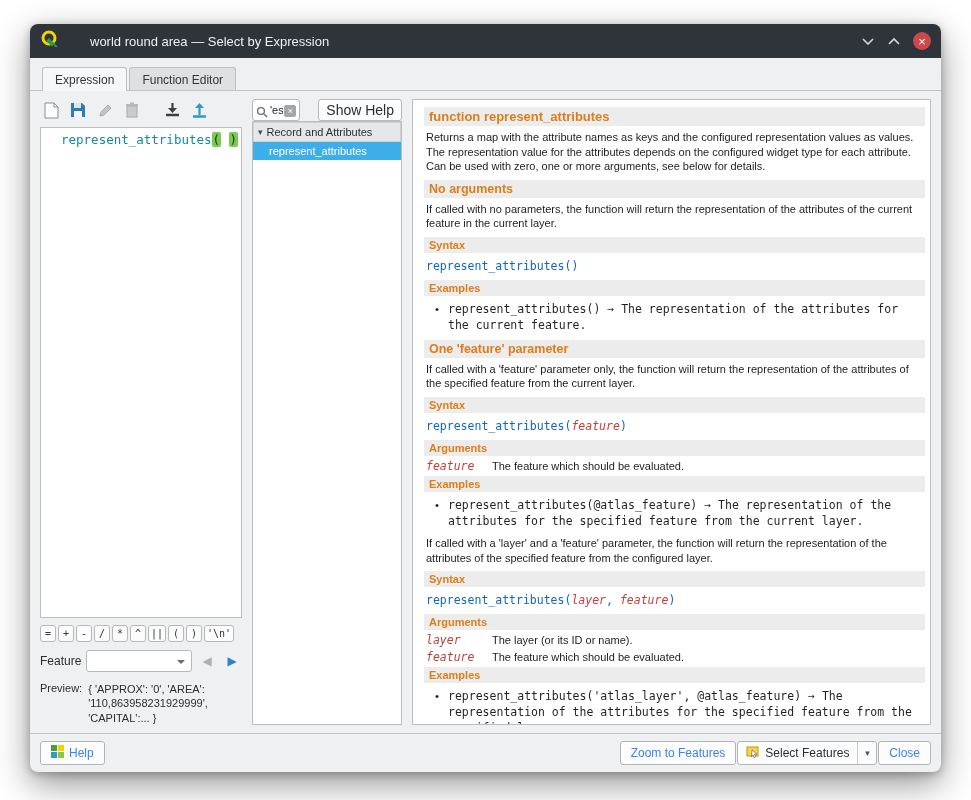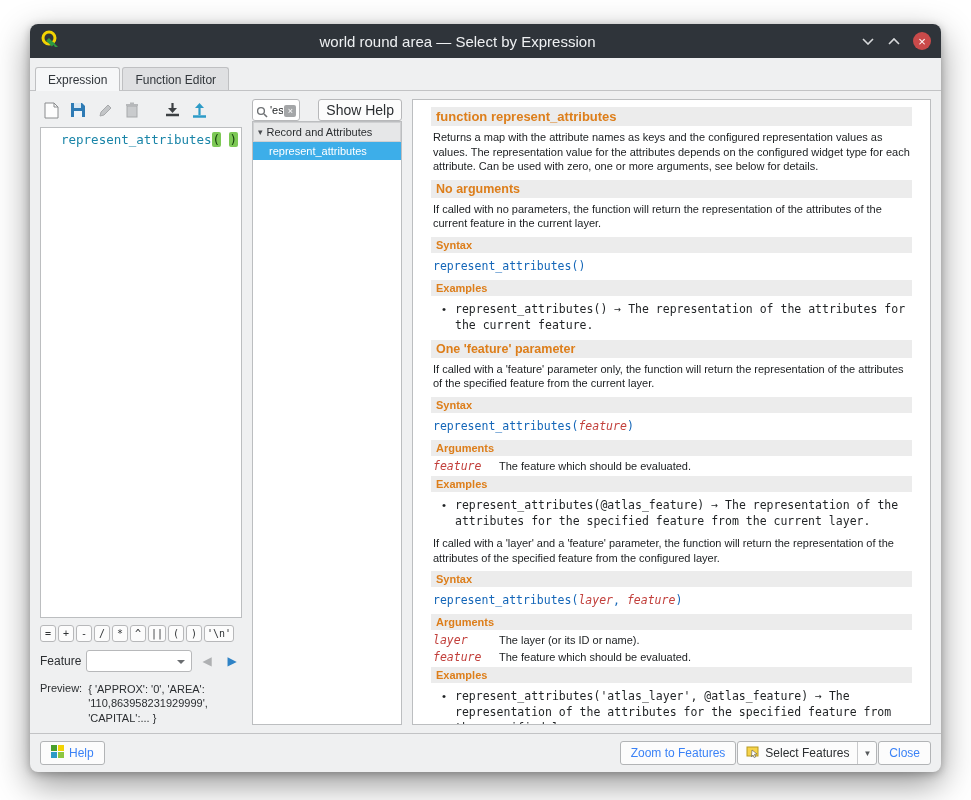--- a/index.html
+++ b/index.html
@@ -6,28 +6,28 @@
   html,body { width:971px; height:800px; background:#ffffff; font-family:"Liberation Sans",sans-serif; }
   .stage { position:relative; width:971px; height:800px; background:#ffffff; overflow:hidden; }
 
   .window { position:absolute; left:30px; top:24px; width:911px; height:748px; background:#eff0f1;
             border-radius:8px; box-shadow:0 12px 34px rgba(0,0,0,.42), 0 2px 8px rgba(0,0,0,.25);
             display:flex; flex-direction:column; overflow:hidden; }
 
   
   .titlebar { position:relative; height:34px; background:#2f343a; display:flex; align-items:center;
               padding:0 10px; flex:0 0 auto; }
-  .titlebar .title { position:absolute; left:60px; right:116px; text-align:center; font-size:15px; color:#eef0f2; }
+  .titlebar .title { position:absolute; left:60px; right:116px; text-align:left; font-size:13px; color:#eef0f2; }
   .win-controls { margin-left:auto; display:flex; align-items:center; gap:12px; }
   .win-glyph { width:14px; height:14px; display:flex; align-items:center; justify-content:center; }
   .close-btn { width:18px; height:18px; border-radius:50%; background:#c94a4a; color:#fff; font-size:13px;
                line-height:1; display:flex; align-items:center; justify-content:center; }
 
   
-  .tabbar { display:flex; align-items:flex-end; padding:7px 5px 0; gap:2px; height:32px; flex:0 0 auto; }
+  .tabbar { display:flex; align-items:flex-end; padding:7px 12px 0; gap:2px; height:32px; flex:0 0 auto; }
   .tab { padding:5px 12px 4px; font-size:12px; color:#31363b; background:#dfe0e2; border:1px solid #bfc0c2;
          border-bottom:none; border-radius:3px 3px 0 0; margin-bottom:-1px; }
   .tab.active { background:#f6f7f8; position:relative; z-index:2; }
 
   
   .content { flex:1; display:flex; gap:10px; padding:8px 10px; border-top:1px solid #c2c3c5; min-height:0; }
   .left-panel { width:202px; flex:0 0 auto; display:flex; flex-direction:column; min-height:0; }
   .middle-panel { width:150px; flex:0 0 auto; display:flex; flex-direction:column; min-height:0; }
   .help-panel { flex:1; background:#fff; border:1px solid #bcbec0; overflow:hidden; color:#1b1e20; }
 
@@ -72,21 +72,21 @@
   .show-help-btn { height:22px; padding:0 7px; font-size:14px; background:#fcfcfc; border:1px solid #b7b8ba;
                    border-radius:3px; display:flex; align-items:center; color:#2b2e31; white-space:nowrap; }
   .tree { flex:1; background:#fff; border:1px solid #bcbec0; overflow:hidden; font-size:11px; }
   .tree-group { display:flex; align-items:center; gap:4px; background:#e6e7e8; border:1px solid #cfd0d2;
                 padding:3px 4px; color:#2b2e31; }
   .tree-expander { font-size:9px; color:#4a4d50; }
   .tree-item { padding:3px 4px 3px 16px; }
   .tree-item.selected { background:#3daee9; color:#fff; }
 
   
-  .help-inner { padding:4px 18px; }
+  .help-inner { padding:4px 5px;margin-left:6px; }
   .h-band { background:#ececec; padding:2px 5px; margin:3px 0; color:#dd7e1a; }
   .h-title { font-size:13px; font-weight:bold; }
   .h-section { font-size:12.5px; font-weight:bold; }
   .h-sub { font-size:11px; font-weight:bold; }
   .h-body { font-size:11px; line-height:1.32; margin:4px 2px 6px; color:#1b1e20; }
   .syntax-line { font-family:"DejaVu Sans Mono",monospace; font-size:11.5px; margin:6px 2px 7px; }
   .code-fn { color:#1466b8; }
   .code-p { color:#1466b8; }
   .code-arg { color:#c2403c; font-style:italic; }
   .arg-row { display:flex; gap:14px; margin:3px 2px; align-items:baseline; }

